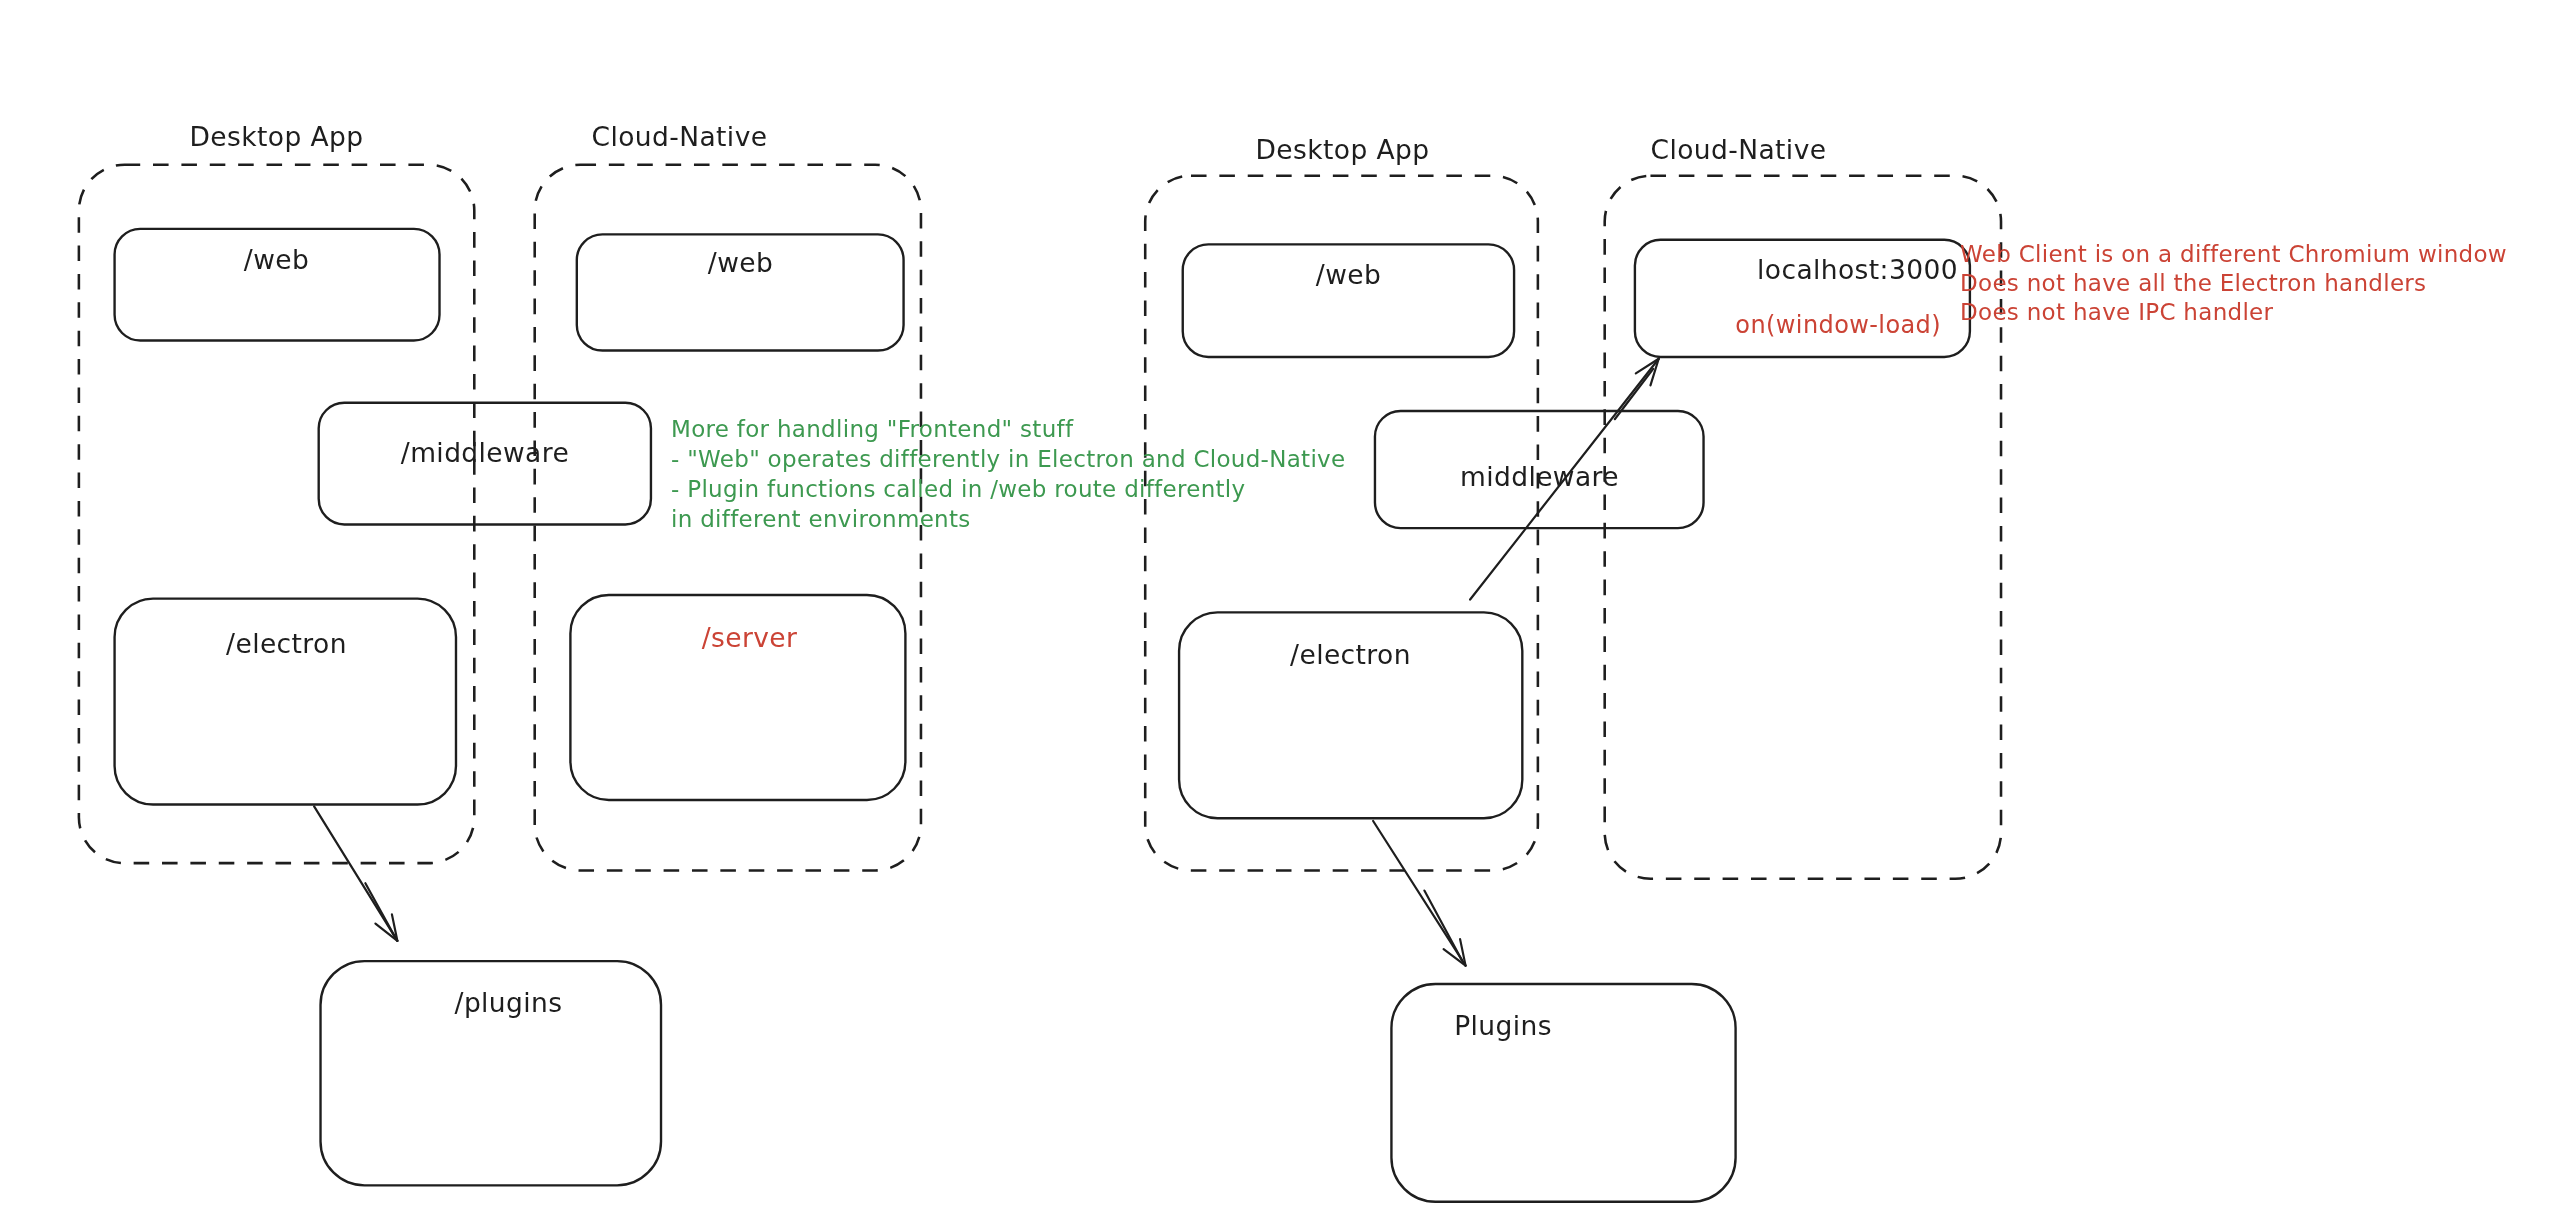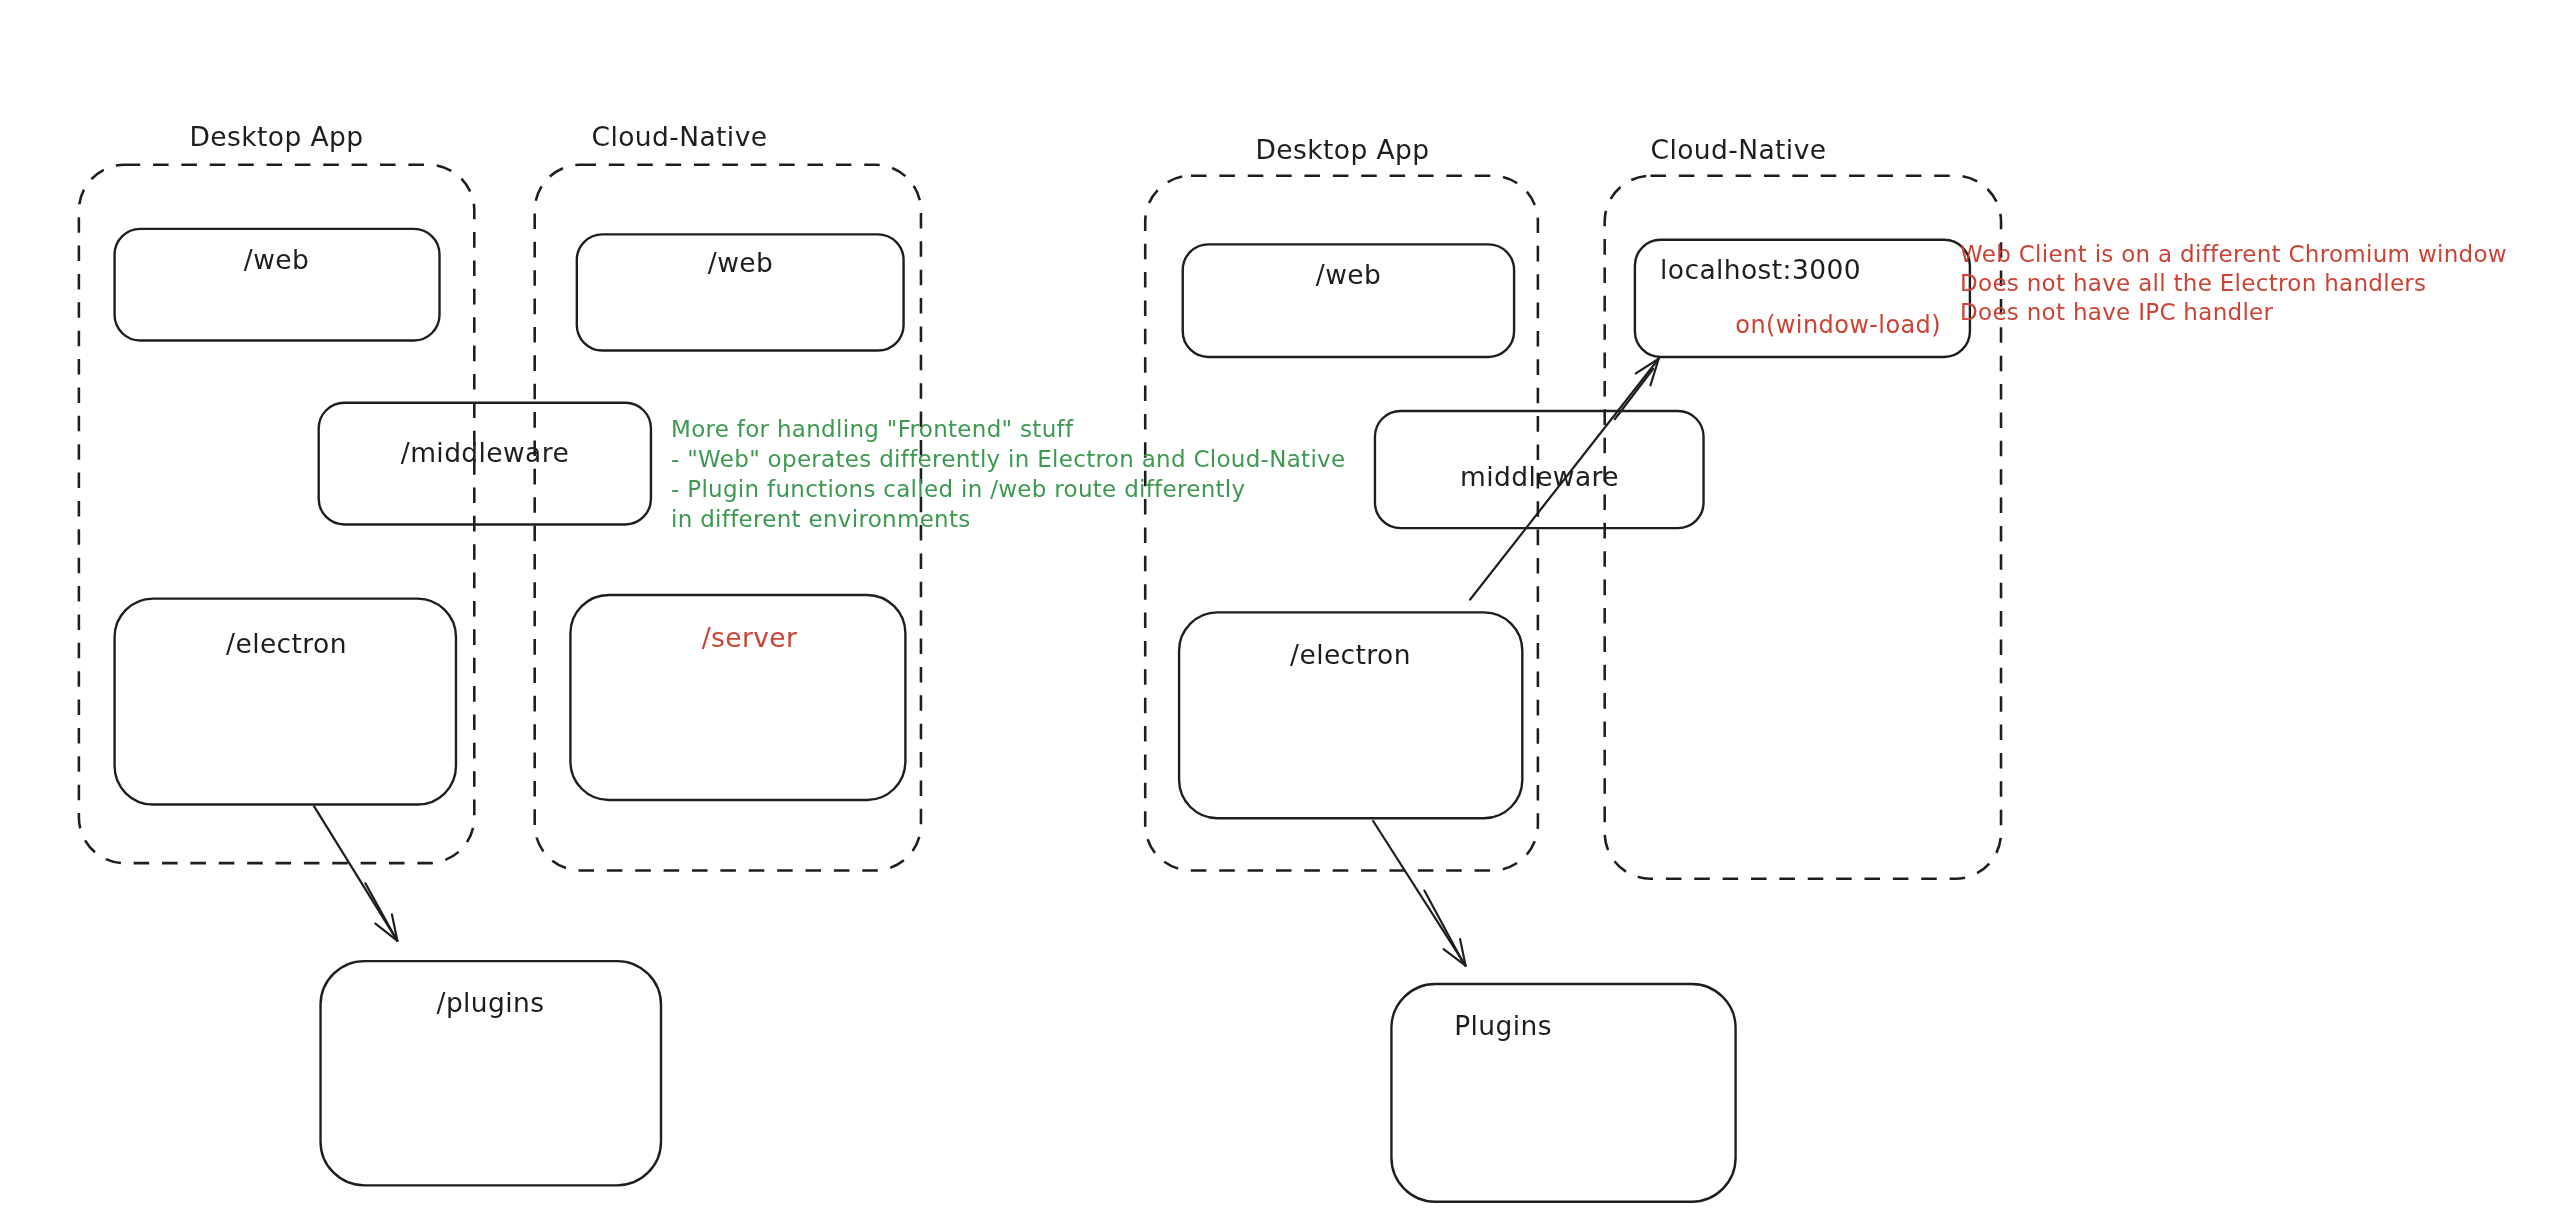--- a/index.html
+++ b/index.html
@@ -87,35 +87,35 @@
   <div class="lbl" style="left:542px; top:121px; width:275px;">Cloud-Native</div>
 
   <div class="lbl" style="left:114px; top:244px; width:325px;">/web</div>
   <div class="lbl" style="left:577px; top:247px; width:327px;">/web</div>
 
   <div class="lbl" style="left:319px; top:437px; width:332px;">/middleware</div>
 
   <div class="lbl" style="left:117px; top:628px; width:339px;">/electron</div>
   <div class="lbl red" style="left:570px; top:622px; width:335px;margin-left:12px;">/server</div>
 
-  <div class="lbl" style="left:320px; top:987px; width:341px;">/plugins</div>
+  <div class="lbl" style="left:320px; top:987px; width:341px;padding-left:18px;">/plugins</div>
 
   <div class="note green" style="left:671px; top:414px;">
     <div>More for handling "Frontend" stuff</div>
     <div>- "Web" operates differently in Electron and Cloud-Native</div>
     <div>- Plugin functions called in /web route differently</div>
     <div>in different environments</div>
   </div>
 
   <div class="lbl" style="left:1205px; top:134px; width:275px;">Desktop App</div>
   <div class="lbl" style="left:1601px; top:134px; width:275px;">Cloud-Native</div>
 
   <div class="lbl" style="left:1183px; top:259px; width:331px;">/web</div>
 
-  <div class="lbl" style="left:1593px; top:254px; width:335px;">localhost:3000</div>
+  <div class="lbl" style="left:1690px; top:254px; width:335px;">localhost:3000</div>
   <div class="lbl red right-align sm" style="left:1635px; top:311px; width:306px;">on(window-load)</div>
 
   <div class="lbl" style="left:1375px; top:461px; width:329px;">middleware</div>
 
   <div class="lbl" style="left:1179px; top:639px; width:343px;">/electron</div>
 
   <div class="lbl" style="left:1331px; top:1010px; width:344px;">Plugins</div>
 
   <div class="note red" style="left:1960px; top:240px;">
     <div>Web Client is on a different Chromium window</div>

